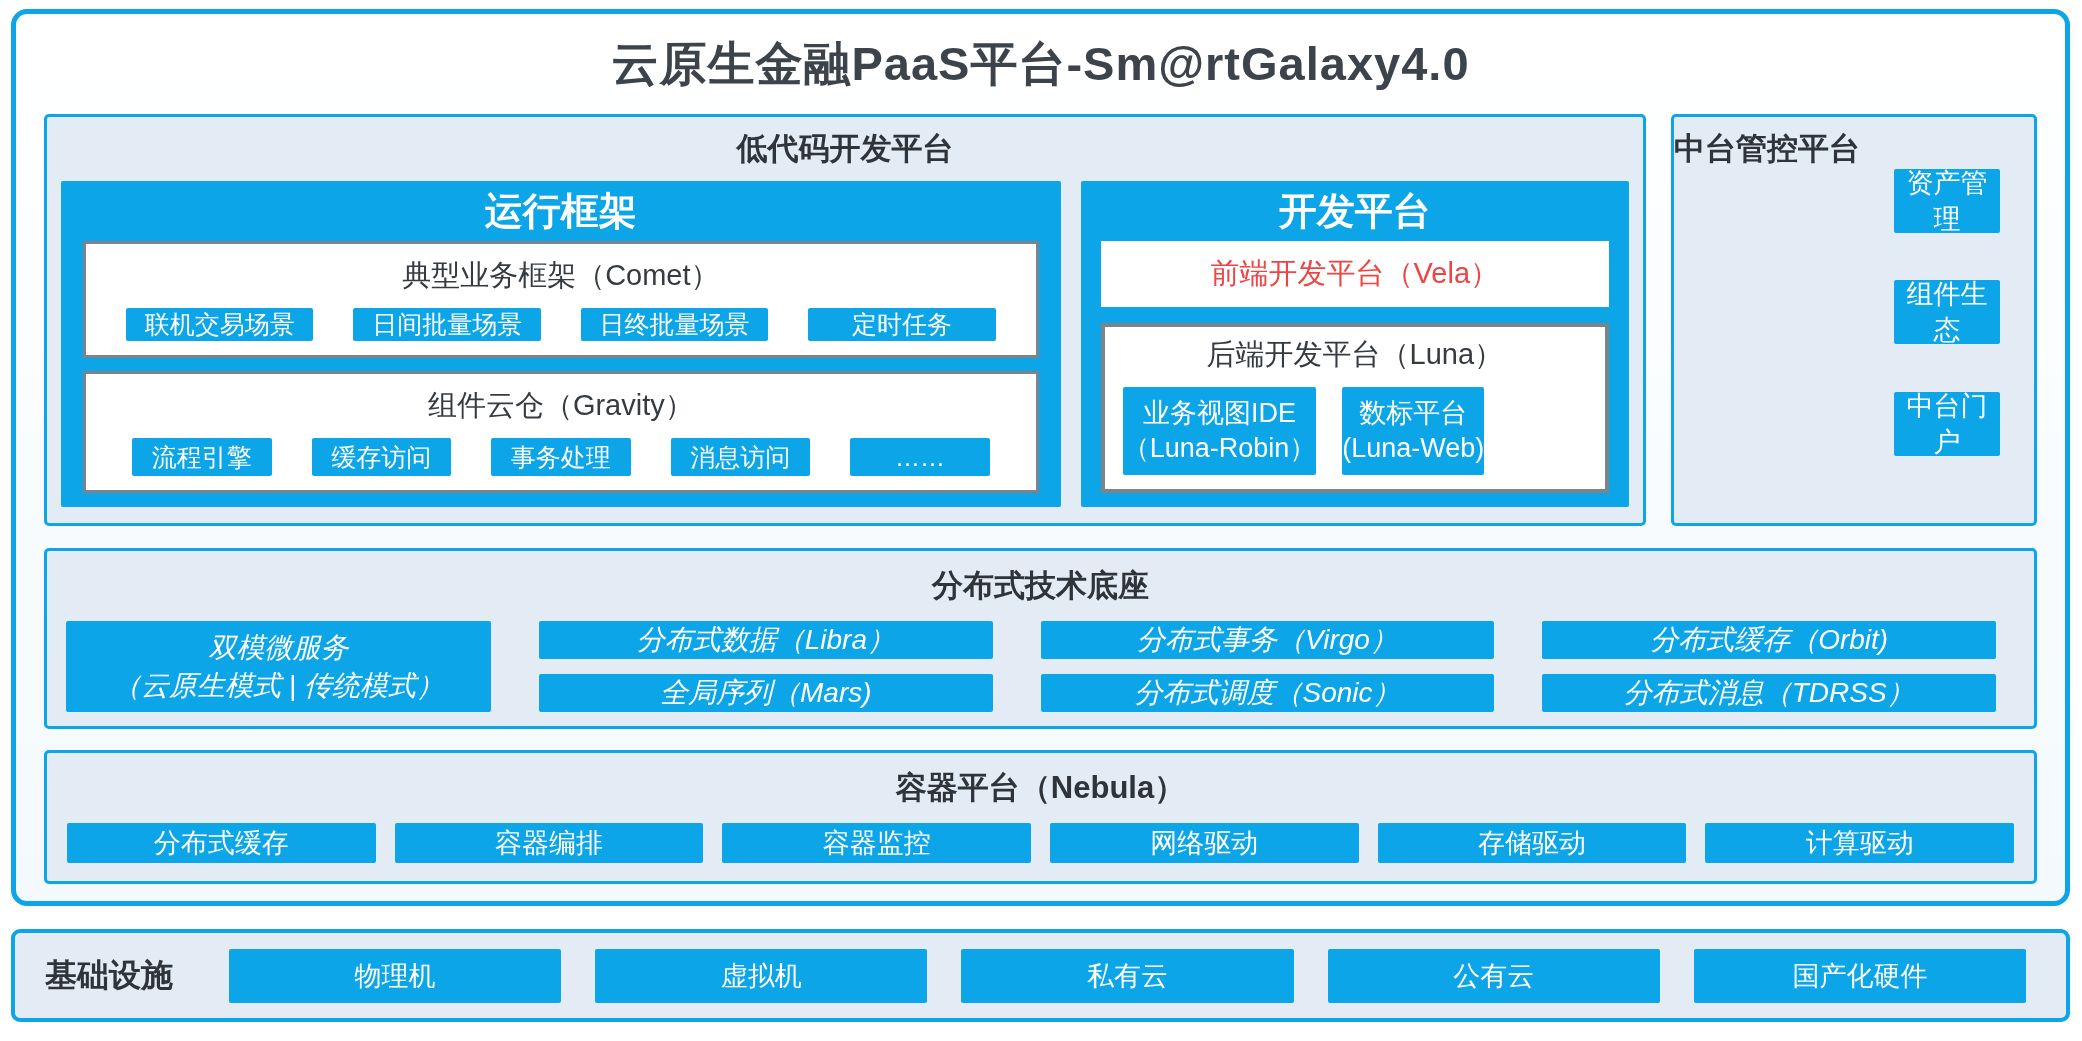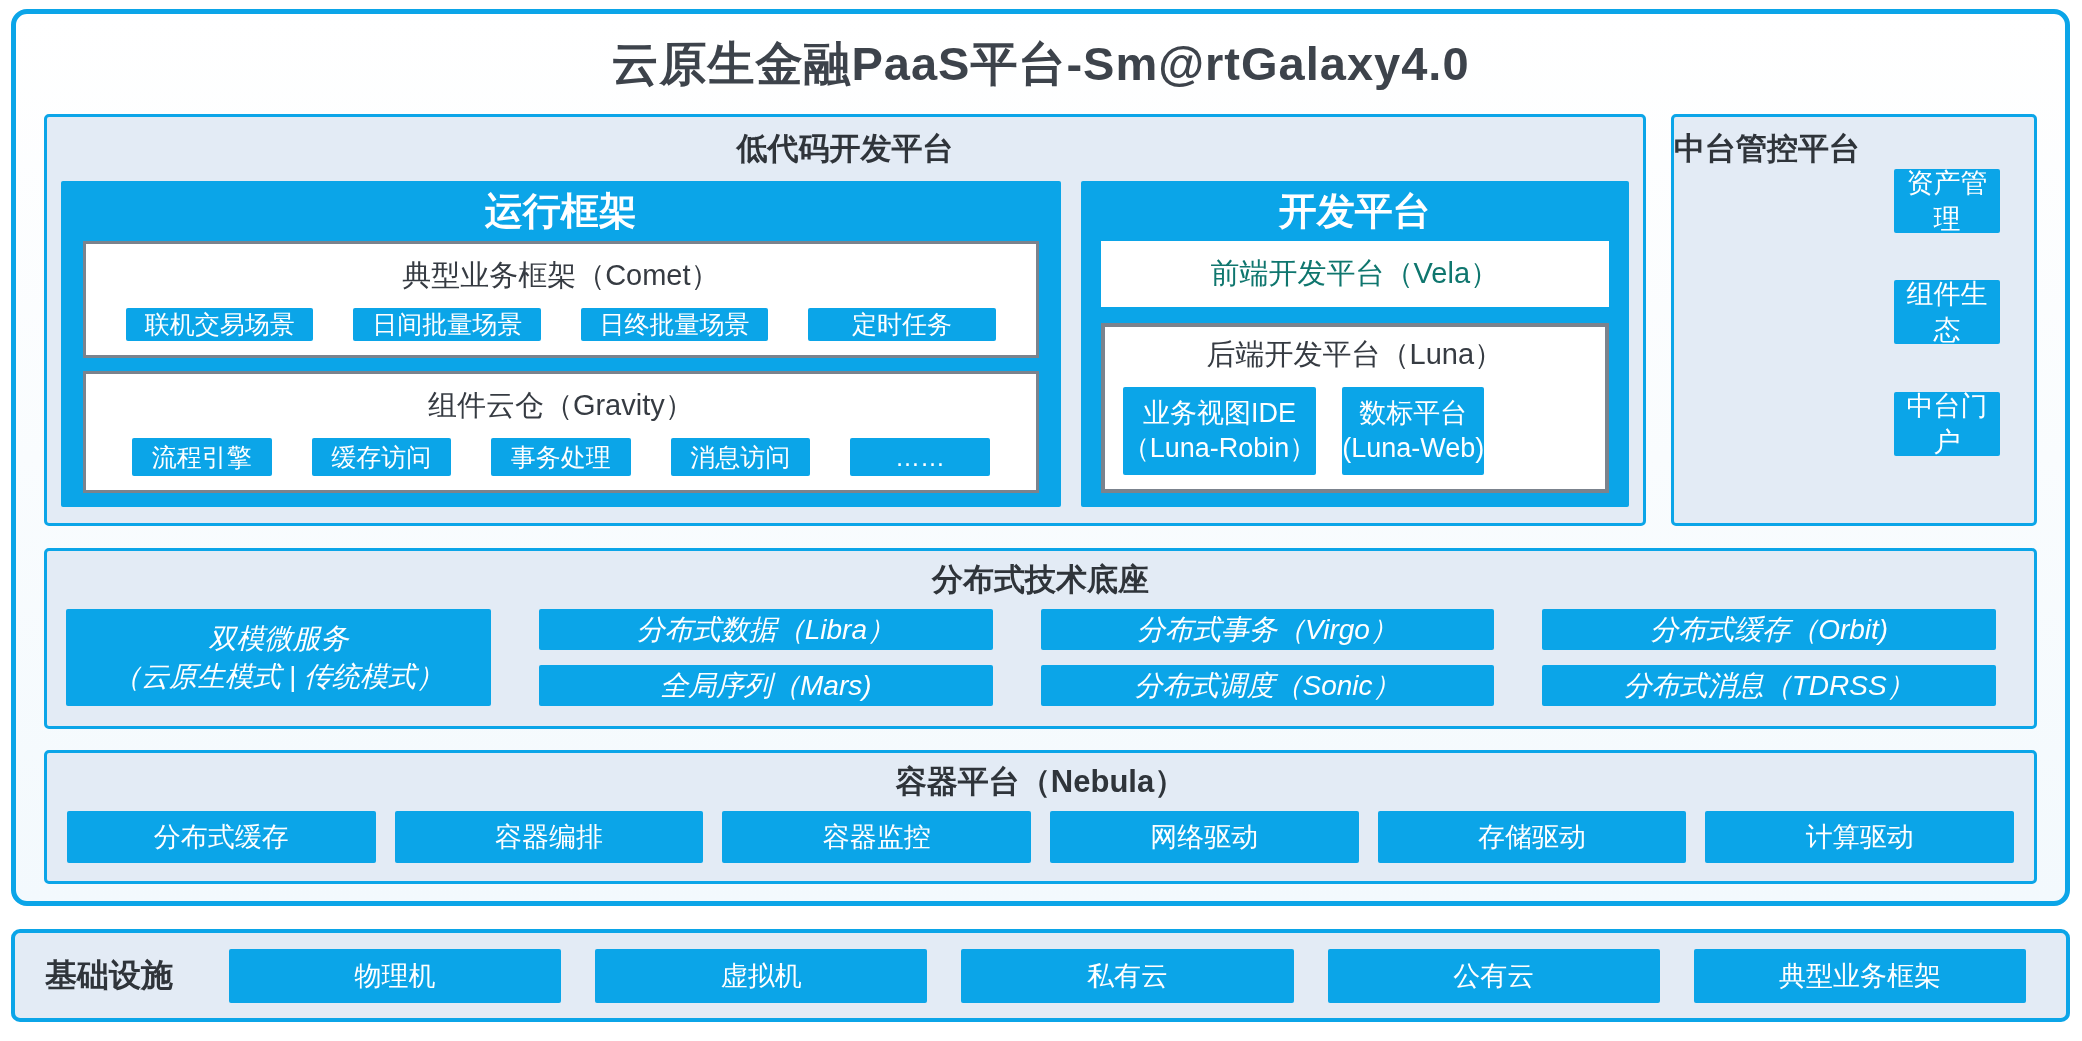--- a/index.html
+++ b/index.html
@@ -16,21 +16,21 @@
   }
   .main-title{
     height:100px; display:flex; align-items:center; justify-content:center;
     font-size:47px; font-weight:700; color:#3d434b; letter-spacing:1px;
   }
   .section{ background:#e3ebf5; border:3px solid #0ba5e8; border-radius:5px; }
   .sec-header{
     display:flex; align-items:center; justify-content:center;
     font-size:31px; font-weight:700; color:#2f343a; height:64px; flex:none;
   }
-  .sec-header.slim{ height:58px; }
+  .sec-header.slim{ height:70px; }
 
   
   .row1{ display:flex; gap:25px; height:412px; flex:none; }
   .sec-lowcode{ flex:1; display:flex; flex-direction:column; }
   .sec-mid{ width:366px; display:flex; }
 
   .panels{ flex:1; display:flex; gap:20px; padding:0 14px 16px; }
   .bluepanel{ background:#0ba5e8; display:flex; flex-direction:column; border-radius:2px; }
   .bp-runtime{ flex:1.88; padding:0 22px 14px; }
   .bp-dev{ flex:1; padding:0 20px 14px; }
@@ -47,21 +47,21 @@
   .wb-title{ text-align:center; font-size:29px; color:#363b42; padding:8px 0 12px; flex:none; }
   .btn-row{ flex:1; display:flex; gap:40px; }
   .btn{
     background:#0ba5e8; color:#fff; display:flex; align-items:center; justify-content:center;
     text-align:center; border-radius:2px;
   }
   .btn-row .btn{ flex:1; font-size:25px; }
 
   .vela{
     flex:none; height:66px; background:#fff; display:flex; align-items:center; justify-content:center;
-    font-size:29px; color:#0f766e; margin-bottom:16px;
+    font-size:29px; color:#ef4444; margin-bottom:16px;
   }
   .wb-luna{ flex:1; border-width:4px; padding:0 18px 14px; }
   .luna-btns{ flex:1; display:flex; gap:26px; }
   .btn-2line{ flex-direction:column; font-size:27px; line-height:1.3; }
 
   .mid-btns{ flex:1; display:flex; flex-direction:column; justify-content:space-evenly; padding:4px 34px 20px; }
   .mid-btn{ height:64px; flex:none; font-size:27px; }
 
   
   .sec-dist{ margin-top:22px; height:181px; flex:none; display:flex; flex-direction:column; }
@@ -187,16 +187,16 @@
     </div>
 
   </div>
 
   <div class="infra">
     <div class="infra-label">基础设施</div>
     <div class="btn">物理机</div>
     <div class="btn">虚拟机</div>
     <div class="btn">私有云</div>
     <div class="btn">公有云</div>
-    <div class="btn">典型业务框架</div>
+    <div class="btn">国产化硬件</div>
   </div>
 
 </div>
 
 </body></html>

